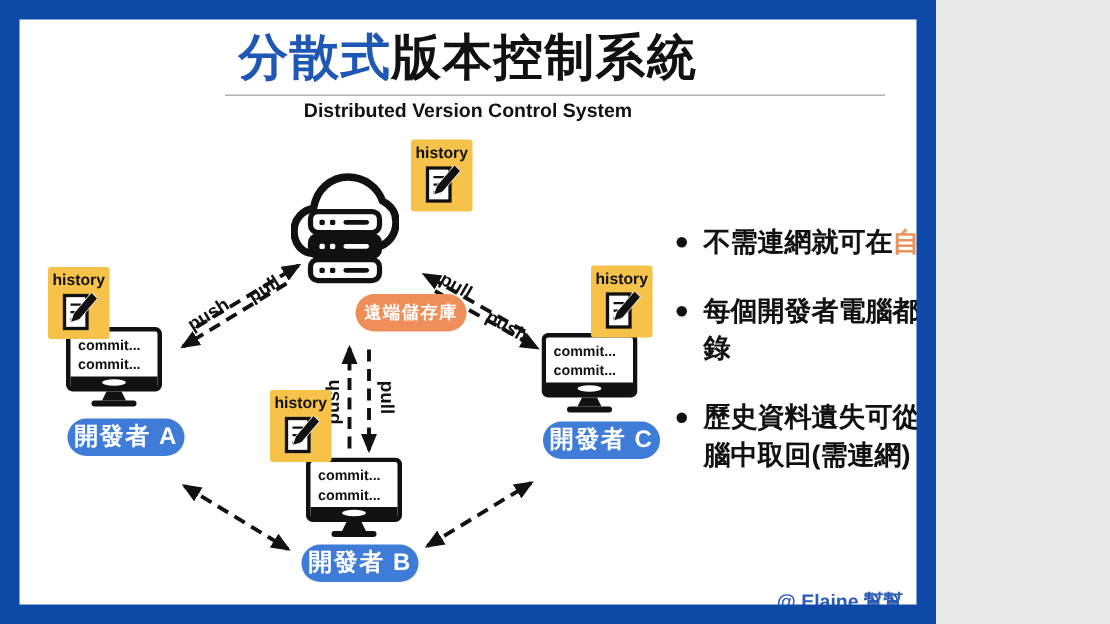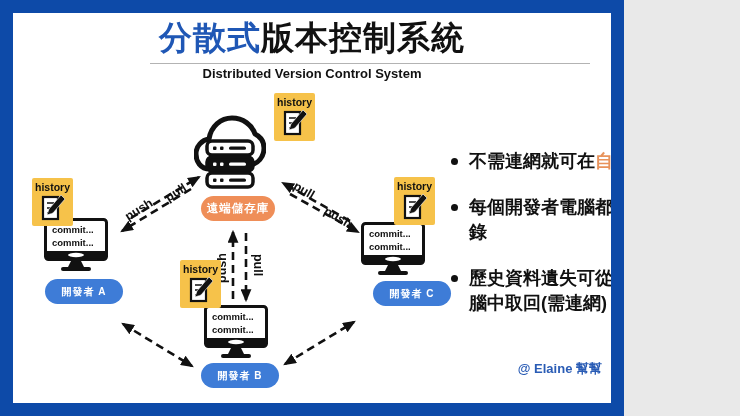--- a/index.html
+++ b/index.html
@@ -23,40 +23,40 @@
   
   svg.arrows{position:absolute;inset:0;z-index:1;}
   .dash{stroke:var(--ink);stroke-width:2.6;stroke-dasharray:8 5;fill:none;}
   .ah{fill:var(--ink);}
   .alabel{font-family:"Liberation Sans","DejaVu Sans",sans-serif;font-size:12.5px;
           font-weight:bold;fill:var(--ink);text-anchor:middle;}
 
   
   .node{position:absolute;z-index:2;}
   .pill{position:absolute;z-index:3;height:25px;border-radius:13px;color:#fff;
-        font-size:10px;font-weight:bold;letter-spacing:1px;
+        font-size:16px;font-weight:bold;letter-spacing:1px;
         display:flex;align-items:center;justify-content:center;}
   .pill.blue{background:var(--dev-pill-blue);width:78px;}
-  .pill.orange{background:var(--remote-pill-orange);width:74px;font-size:11.5px;}
+  .pill.orange{background:var(--remote-pill-orange);width:74px;font-size:11.5px;margin-left:36px;}
 
   .note{position:absolute;z-index:3;width:41px;height:48px;background:var(--note-yellow);
         border-radius:2px;display:flex;flex-direction:column;align-items:center;}
   .note .note-label{font-size:10.5px;font-weight:600;margin-top:3px;line-height:12px;}
 
   .monitor-text{font-family:"Liberation Sans","DejaVu Sans",sans-serif;
                 font-size:9.5px;font-weight:bold;fill:var(--ink);}
 
   
   .bullets{position:absolute;left:451px;top:149px;width:280px;z-index:2;}
   .bullet{display:flex;margin-bottom:21px;font-size:18px;font-weight:600;line-height:25px;}
   .bullet .dot{flex:0 0 7px;width:7px;height:7px;border-radius:50%;background:var(--ink);
                margin:9px 11px 0 0;}
   .bullet .hl{color:var(--bullet-highlight-orange);}
 
-  .watermark{position:absolute;top:360px;right:22px;font-size:13px;font-weight:bold;
+  .watermark{position:absolute;top:392px;right:22px;font-size:13px;font-weight:bold;
              color:var(--watermark-blue);z-index:3;}
 </style>
 </head>
 <body>
 
 <div class="stage">
   <div class="frame"></div>
 
   <div class="title">
     <span class="hl">分散式</span><span>版本控制系統</span>
@@ -166,21 +166,21 @@
   </div>
   <svg class="node" style="left:361px;top:222px" width="64" height="54" viewBox="0 0 64 54">
     <rect x="1.5" y="1.5" width="61" height="40" rx="3" fill="#fff" stroke="#111" stroke-width="3"></rect>
     <rect x="3" y="33" width="58" height="7.5" fill="#111"></rect>
     <ellipse cx="32" cy="37" rx="8" ry="2.2" fill="#fff"></ellipse>
     <path d="M27,43 h10 l3,6 h-16 z" fill="#111"></path>
     <rect x="17" y="49" width="30" height="4" rx="2" fill="#111"></rect>
     <text class="monitor-text" x="8" y="15">commit...</text>
     <text class="monitor-text" x="8" y="28">commit...</text>
   </svg>
-  <div class="pill blue" style="left:373px;top:281px">開發者 C</div>
+  <div class="pill blue" style="left:362px;top:281px">開發者 C</div>
 
   <div class="bullets">
     <div class="bullet">
       <span class="dot"></span>
       <span><span>不需連網就可在</span><span class="hl">自己</span><span>設備版控</span></span>
     </div>
     <div class="bullet">
       <span class="dot"></span>
       <span><span>每個開發者電腦都有版控歷史紀錄</span><span class="hl"></span><span></span></span>
     </div>

